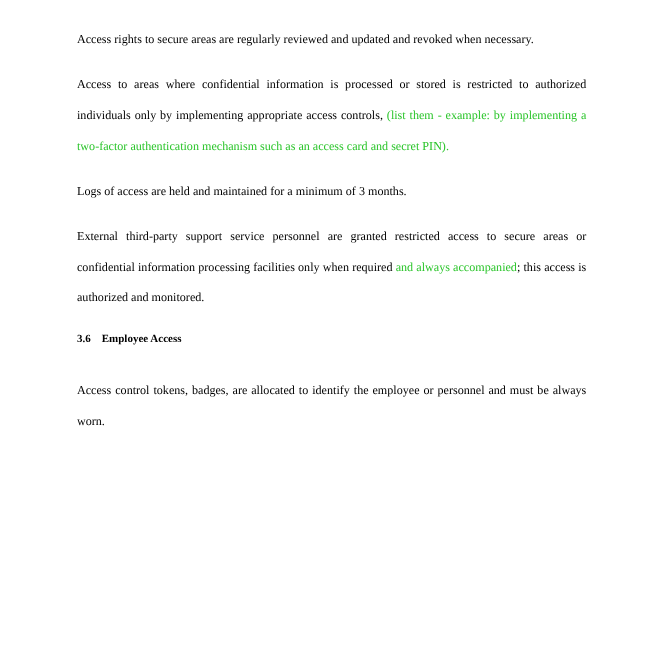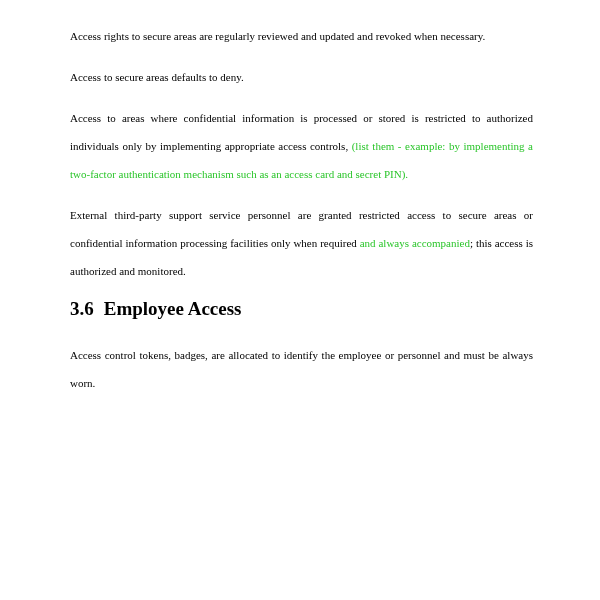--- a/index.html
+++ b/index.html
@@ -23,37 +23,37 @@
   }
   .doc-body p.para {
     margin: 0 0 13px 0;
     font-size: 11px;
     line-height: 28px;
     text-align: justify;
     color: #000000;
   }
   .doc-body h2.section-heading {
     margin: 7px 0 21px 0;
-    font-size: 19px;
+    font-size: 10px;
     line-height: 22px;
     font-weight: bold;
     color: #000000;
     text-align: left;
   }
   .section-number {
     display: inline-block;
     margin-right: 10px;
   }
   .seg { color: inherit; }
 </style>
 </head>
 <body>
 
 <div class="page">
   <div class="doc-body">
       <p class="para"><span class="seg">Access rights to secure areas are regularly reviewed and updated and revoked when necessary.</span></p>
-      <p class="para"><span class="seg">Access to secure areas defaults to deny.</span></p>
       <p class="para"><span class="seg">Access to areas where confidential information is processed or stored is restricted to authorized individuals only by implementing appropriate access controls, </span><span class="seg" style="color: rgb(43, 197, 43);">(list them - example: by implementing a two-factor authentication mechanism such as an access card and secret PIN).</span></p>
+      <p class="para"><span class="seg">Logs of access are held and maintained for a minimum of 3 months.</span></p>
       <p class="para"><span class="seg">External third-party support service personnel are granted restricted access to secure areas or confidential information processing facilities only when required </span><span class="seg" style="color: rgb(43, 197, 43);">and always accompanied</span><span class="seg">; this access is authorized and monitored.</span></p>
       <h2 class="section-heading"><span class="section-number">3.6</span><span>Employee Access</span></h2>
       <p class="para"><span class="seg">Access control tokens, badges, are allocated to identify the employee or personnel and must be always worn.</span></p>
     </div>
 </div>
 
 </body></html>

